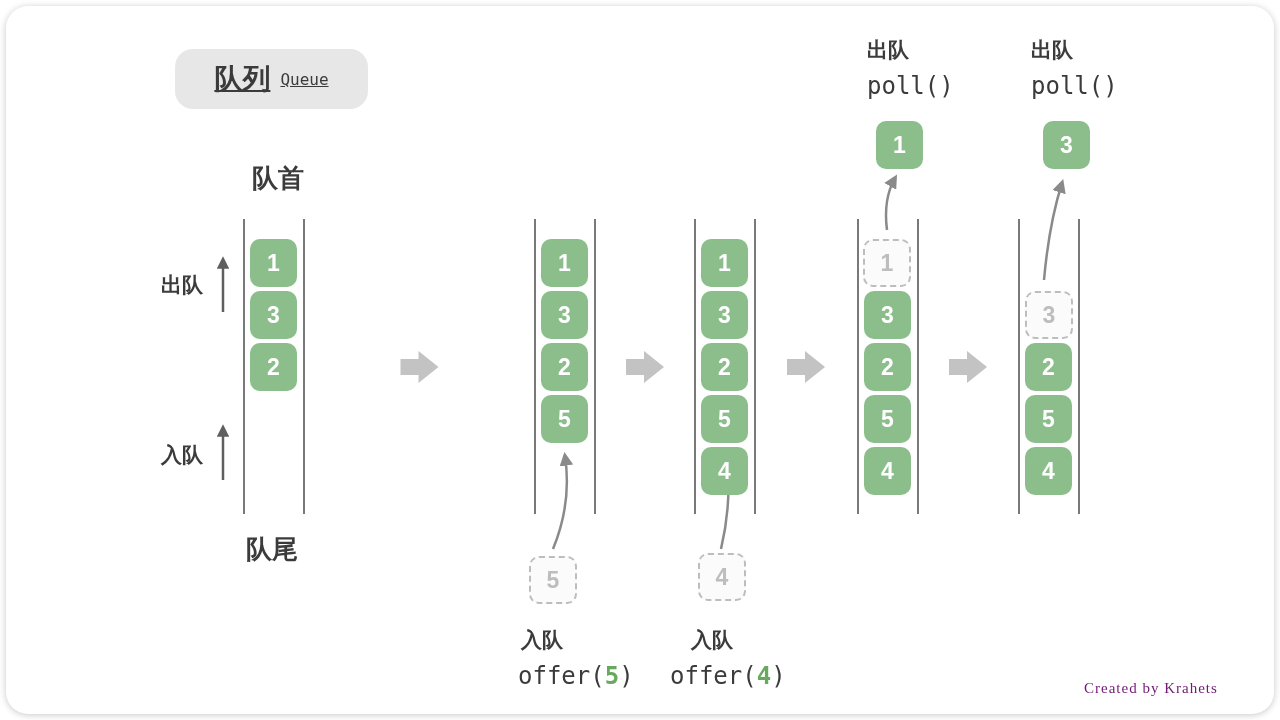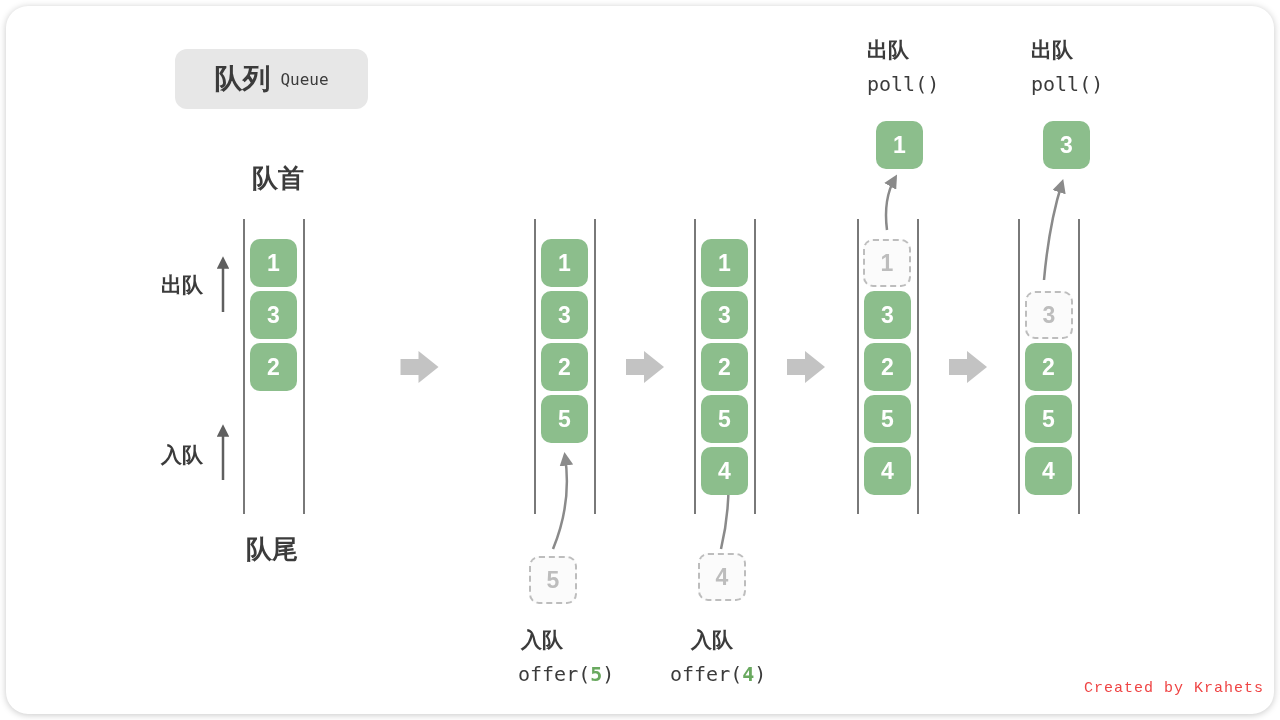--- a/index.html
+++ b/index.html
@@ -8,47 +8,48 @@
     position:absolute; left:6px; top:6px; width:1268px; height:708px;
     background:#ffffff; border-radius:22px;
     box-shadow:0 1px 7px rgba(0,0,0,0.22);
     overflow:hidden;
   }
   .canvas { position:absolute; inset:0; }
   svg.overlay { position:absolute; left:0; top:0; width:1280px; height:720px; pointer-events:none; }
 
   .title-badge {
     position:absolute; left:169px; top:43px; width:193px; height:60px;
-    background:#e7e7e7; border-radius:12px;
+    background:#e7e7e7; border-radius:18px;
     display:flex; align-items:center; justify-content:center; gap:10px;
     color:#3b3b3b;
+    text-decoration:underline;
   }
   .title-zh { font-weight:700; font-size:28px; }
   .title-en { font-family:"DejaVu Sans Mono","Liberation Mono",monospace; font-size:16px; }
 
   .zh-label { position:absolute; color:#3b3b3b; font-weight:700; font-size:26px; white-space:nowrap; }
-  .code-label { position:absolute; color:#3b3b3b; font-family:"DejaVu Sans Mono","Liberation Mono",monospace; font-size:20px; white-space:nowrap; }
+  .code-label { position:absolute; color:#3b3b3b; font-family:"DejaVu Sans Mono","Liberation Mono",monospace; font-size:24px; white-space:nowrap; }
   .code-arg { color:#69a95f; font-weight:700; }
 
   .qbox {
     position:absolute; width:47px; height:48px; border-radius:10px;
     background:#8cbe8c; color:#ffffff;
     display:flex; align-items:center; justify-content:center;
     font-size:23px; font-weight:600;
   }
   .ghost {
     position:absolute; width:48px; height:48px; border-radius:10px;
     background:#fbfbfb; border:2px dashed #bdbdbd; color:#bdbdbd;
     display:flex; align-items:center; justify-content:center;
     font-size:23px; font-weight:600;
   }
   .watermark {
     position:absolute; left:1078px; top:674px;
-    font-family:Liberation Mono, monospace;
-    font-size:15px; color:#ef4444; letter-spacing:1px;
+    font-family:Liberation Serif, serif;
+    font-size:15px; color:#701a75; letter-spacing:1px;
   }
 </style>
 </head>
 <body>
 
 <div class="card">
 <div class="canvas">
 
   <svg class="overlay" viewBox="0 0 1280 720">
     <defs>

